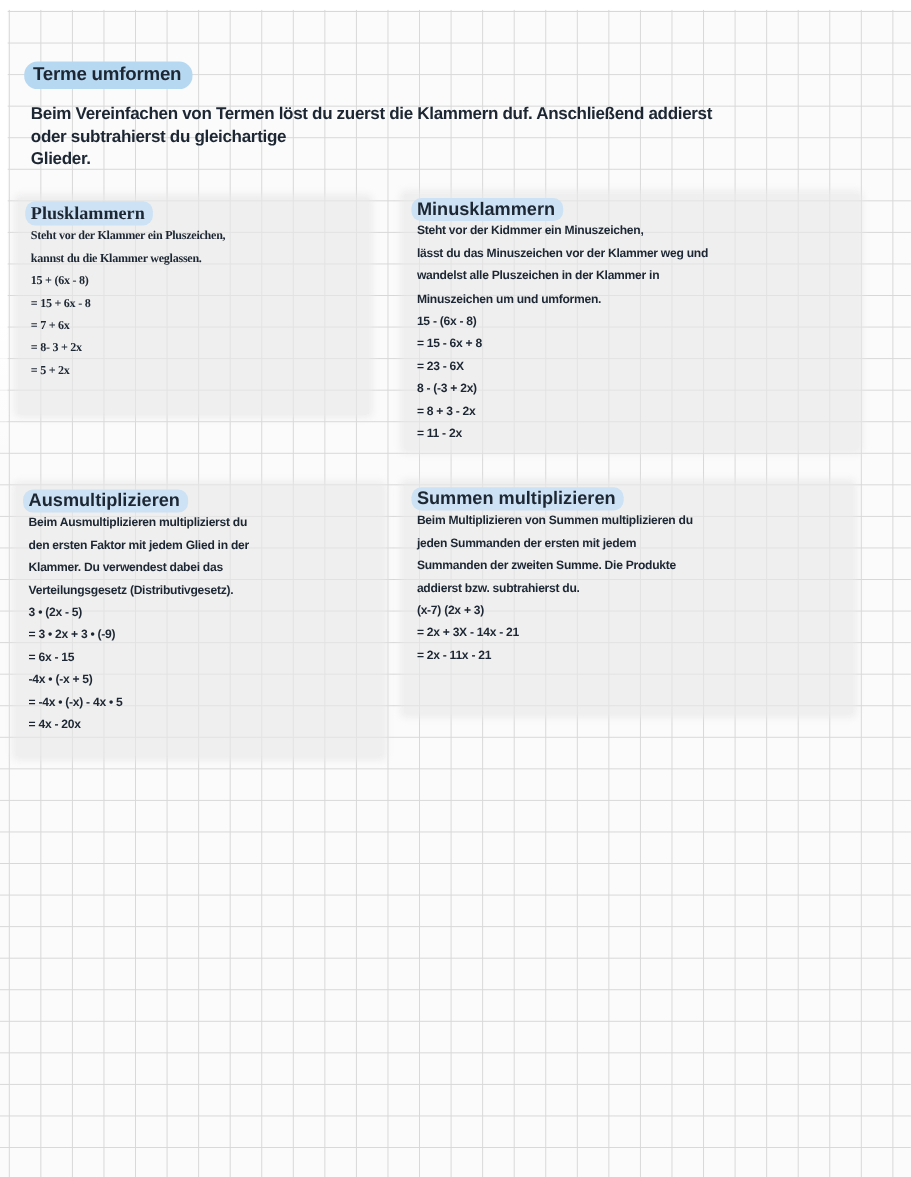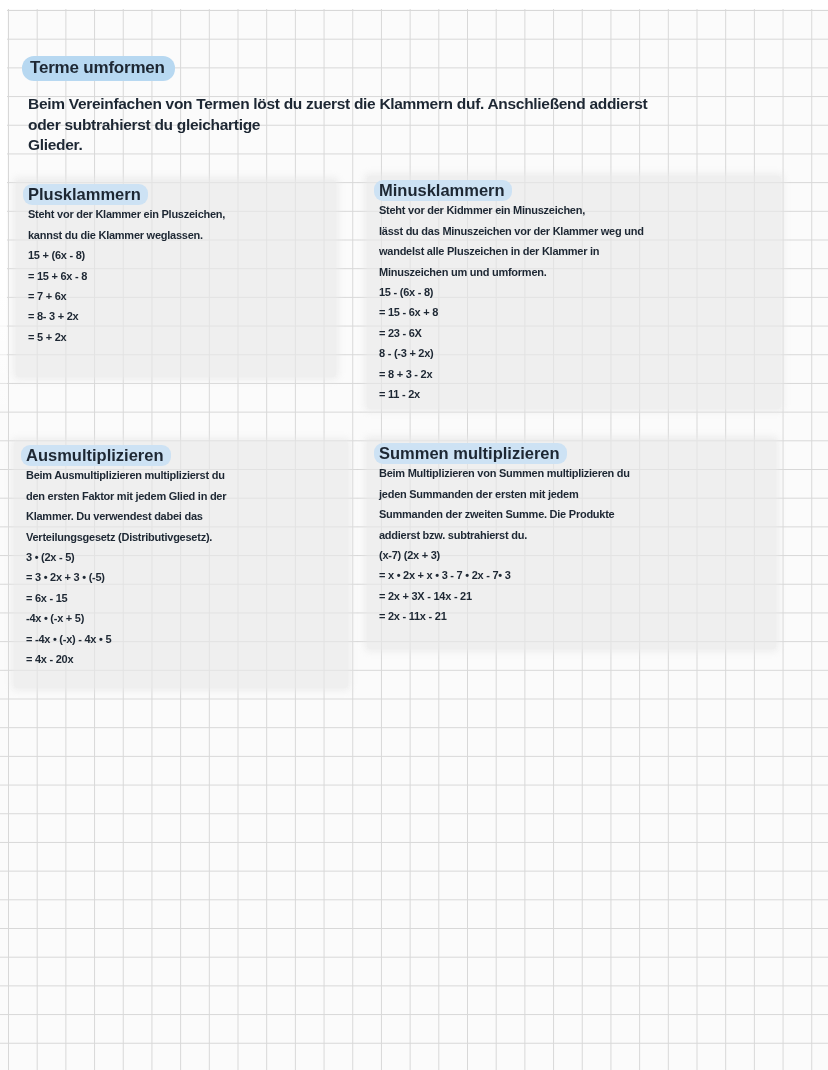--- a/index.html
+++ b/index.html
@@ -52,21 +52,21 @@
   .sec-title{font-size:16.5px;font-weight:700;line-height:20.4px;white-space:nowrap;}
   .sec-title .hl2{
     background:var(--hl2);
     border-radius:9px;
     padding:1px 7px 2px 5px;
     margin-left:-5px;
   }
   .lines{font-size:11px;font-weight:700;letter-spacing:-0.25px;line-height:20.4px;}
   .lines .ln{white-space:nowrap;}
 
-  #card-plus {left:16px; top:180px; width:320px; height:197px;}
+  #card-plus {left:16px; top:180px; width:320px; height:197px;font-family:Liberation Serif, serif;}
   #card-minus{left:367px;top:176px; width:414px; height:233px;}
   #card-aus  {left:14px; top:441px; width:334px; height:247px;}
   #card-sum  {left:367px;top:424px; width:409px; height:210px;margin-top:15px;}
 </style>
 </head>
 <body>
 
 <div class="page">
   <div class="edge-top"></div>
   <div class="edge-left"></div>
@@ -120,39 +120,38 @@
     <div class="inner">
       <div class="sec-title">
         <span class="hl2">Ausmultiplizieren</span>
       </div>
       <div class="lines">
           <div class="ln">Beim Ausmultiplizieren multiplizierst du</div>
           <div class="ln">den ersten Faktor mit jedem Glied in der</div>
           <div class="ln">Klammer. Du verwendest dabei das</div>
           <div class="ln">Verteilungsgesetz (Distributivgesetz).</div>
           <div class="ln">3 • (2x - 5)</div>
-          <div class="ln">= 3 • 2x + 3 • (-5)</div>
+          <div class="ln">= 3 • 2x + 3 • (-9)</div>
           <div class="ln">= 6x - 15</div>
           <div class="ln">-4x • (-x + 5)</div>
           <div class="ln">= -4x • (-x) - 4x • 5</div>
           <div class="ln">= 4x - 20x</div>
         </div>
     </div>
   </div>
 
   <div class="card" id="card-sum">
     <div class="inner">
       <div class="sec-title">
         <span class="hl2">Summen multiplizieren</span>
       </div>
       <div class="lines">
           <div class="ln">Beim Multiplizieren von Summen multiplizieren du</div>
           <div class="ln">jeden Summanden der ersten mit jedem</div>
           <div class="ln">Summanden der zweiten Summe. Die Produkte</div>
           <div class="ln">addierst bzw. subtrahierst du.</div>
           <div class="ln">(x-7) (2x + 3)</div>
-          <div class="ln">= x • 2x + x • 3 - 7 • 2x - 7• 3</div>
           <div class="ln">= 2x + 3X - 14x - 21</div>
           <div class="ln">= 2x - 11x - 21</div>
         </div>
     </div>
   </div>
 </div>
 
 </body></html>

